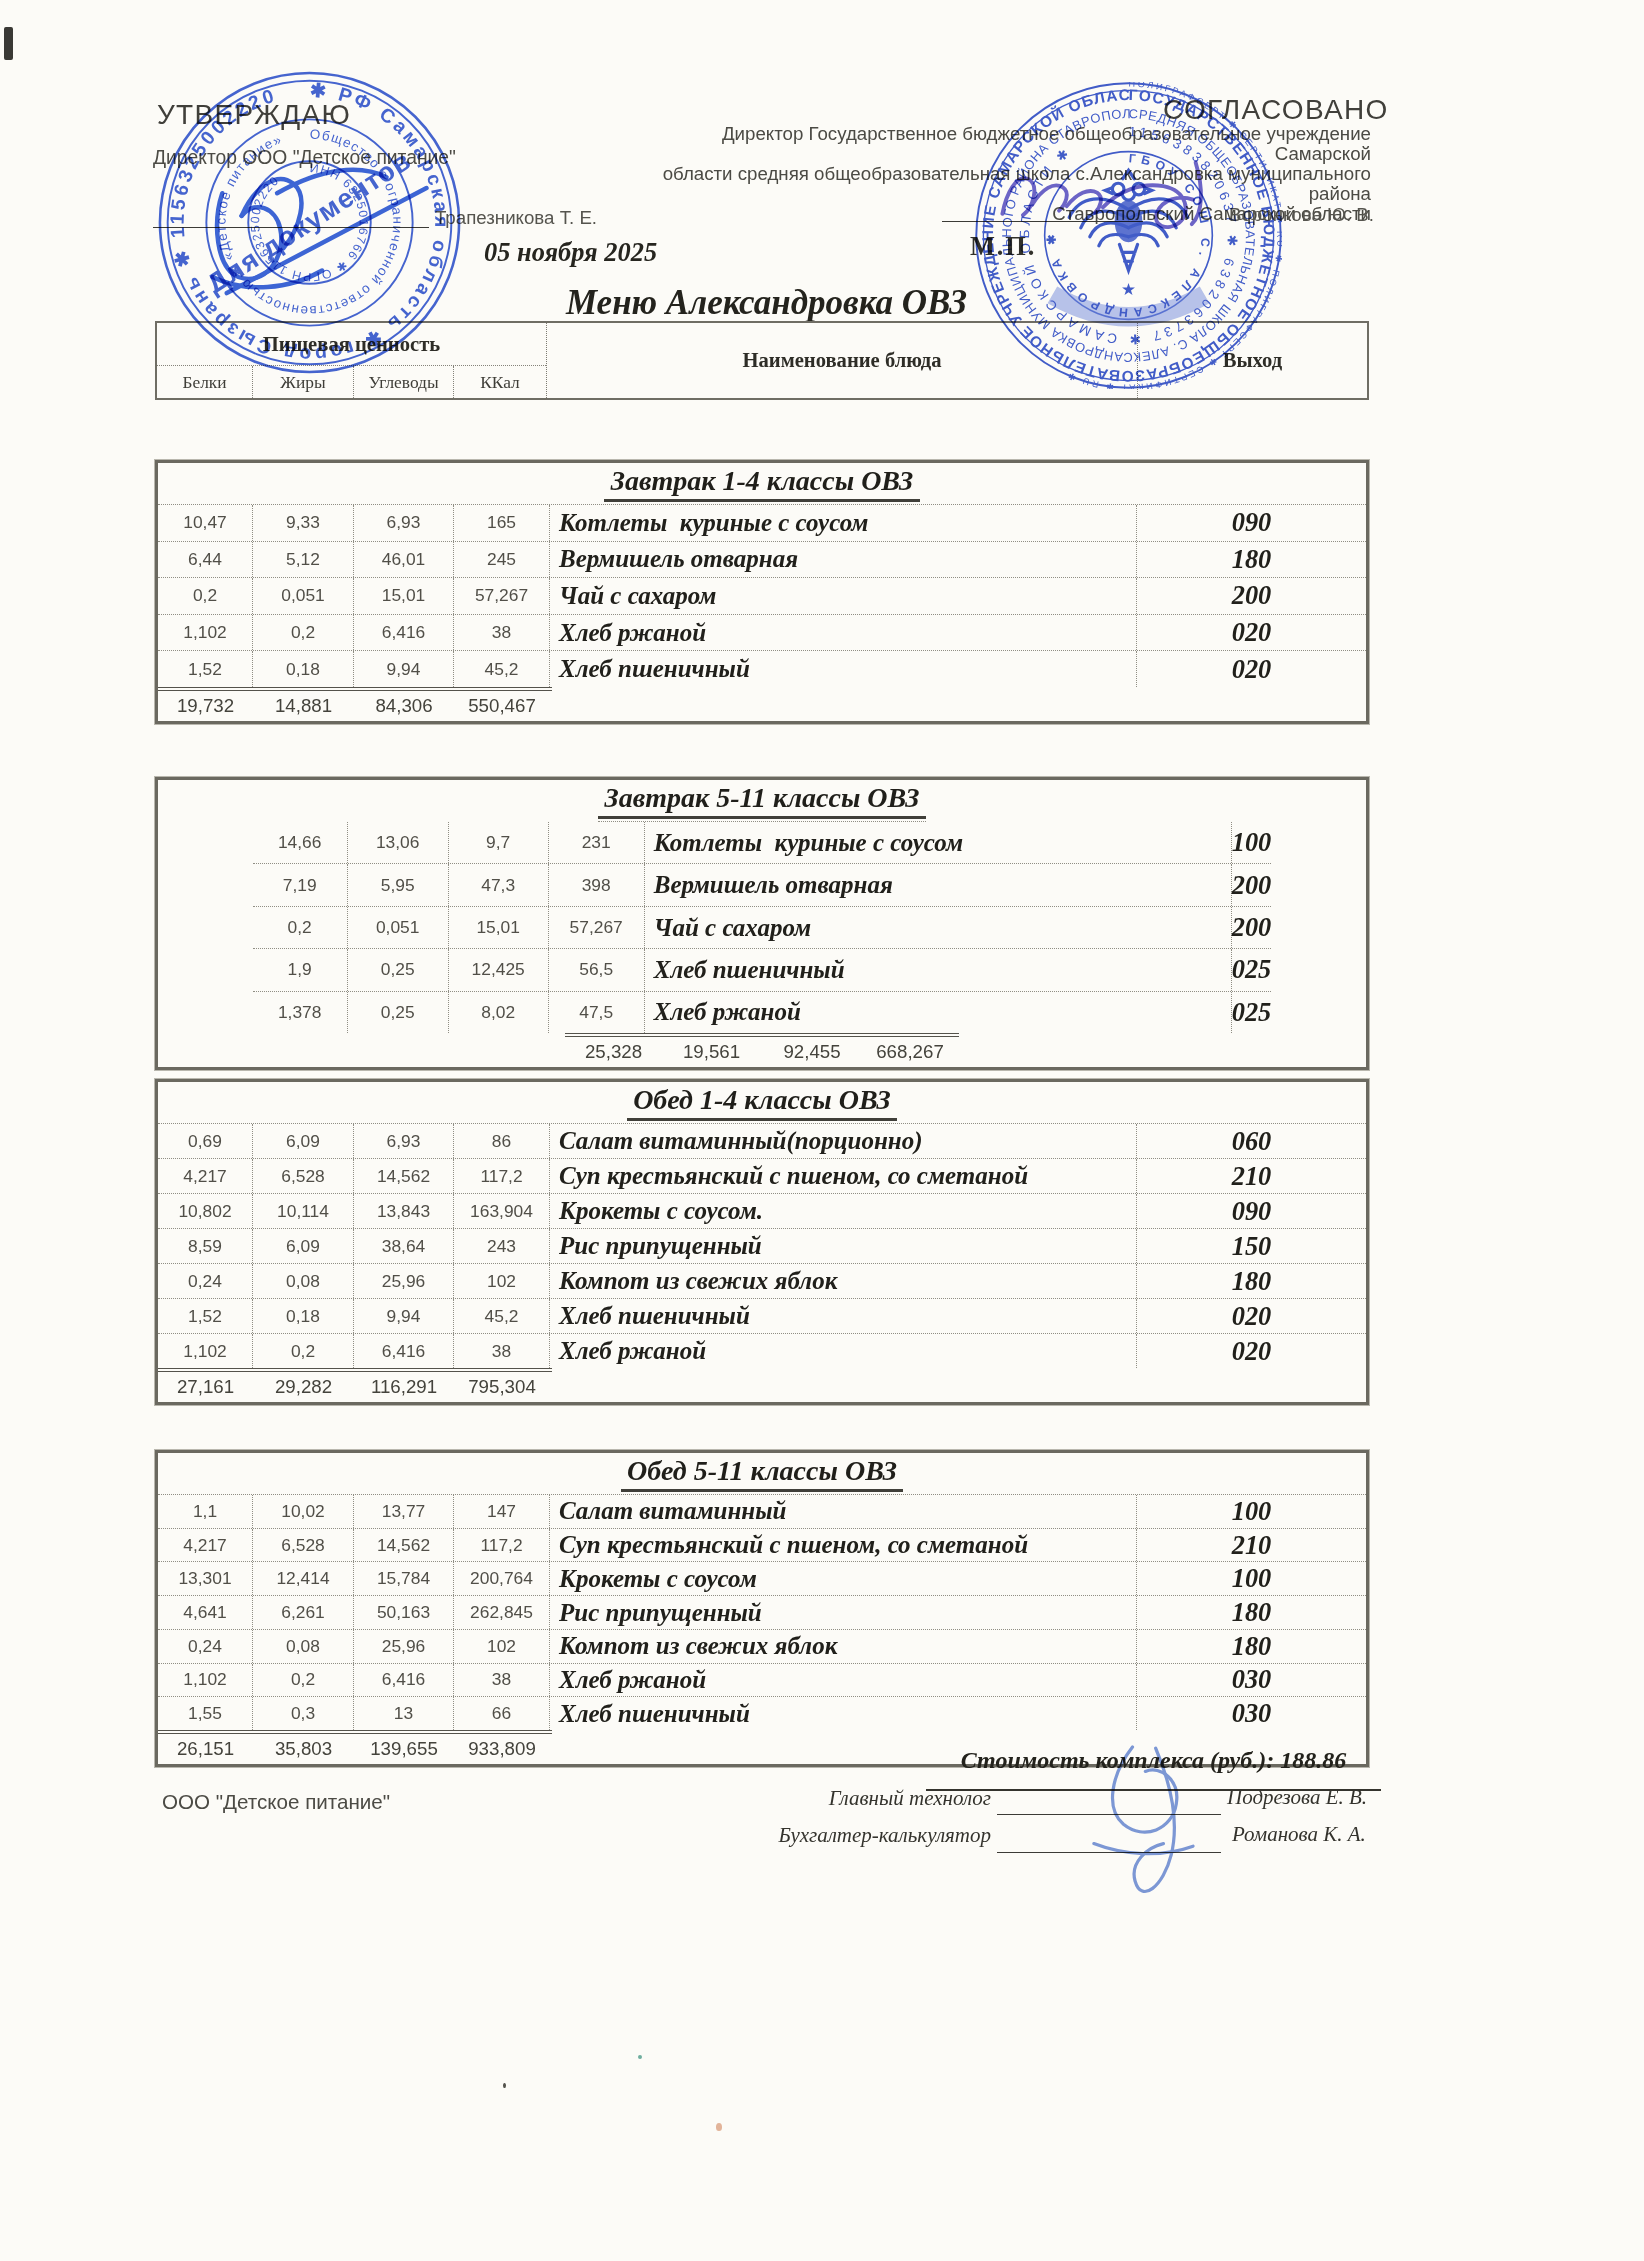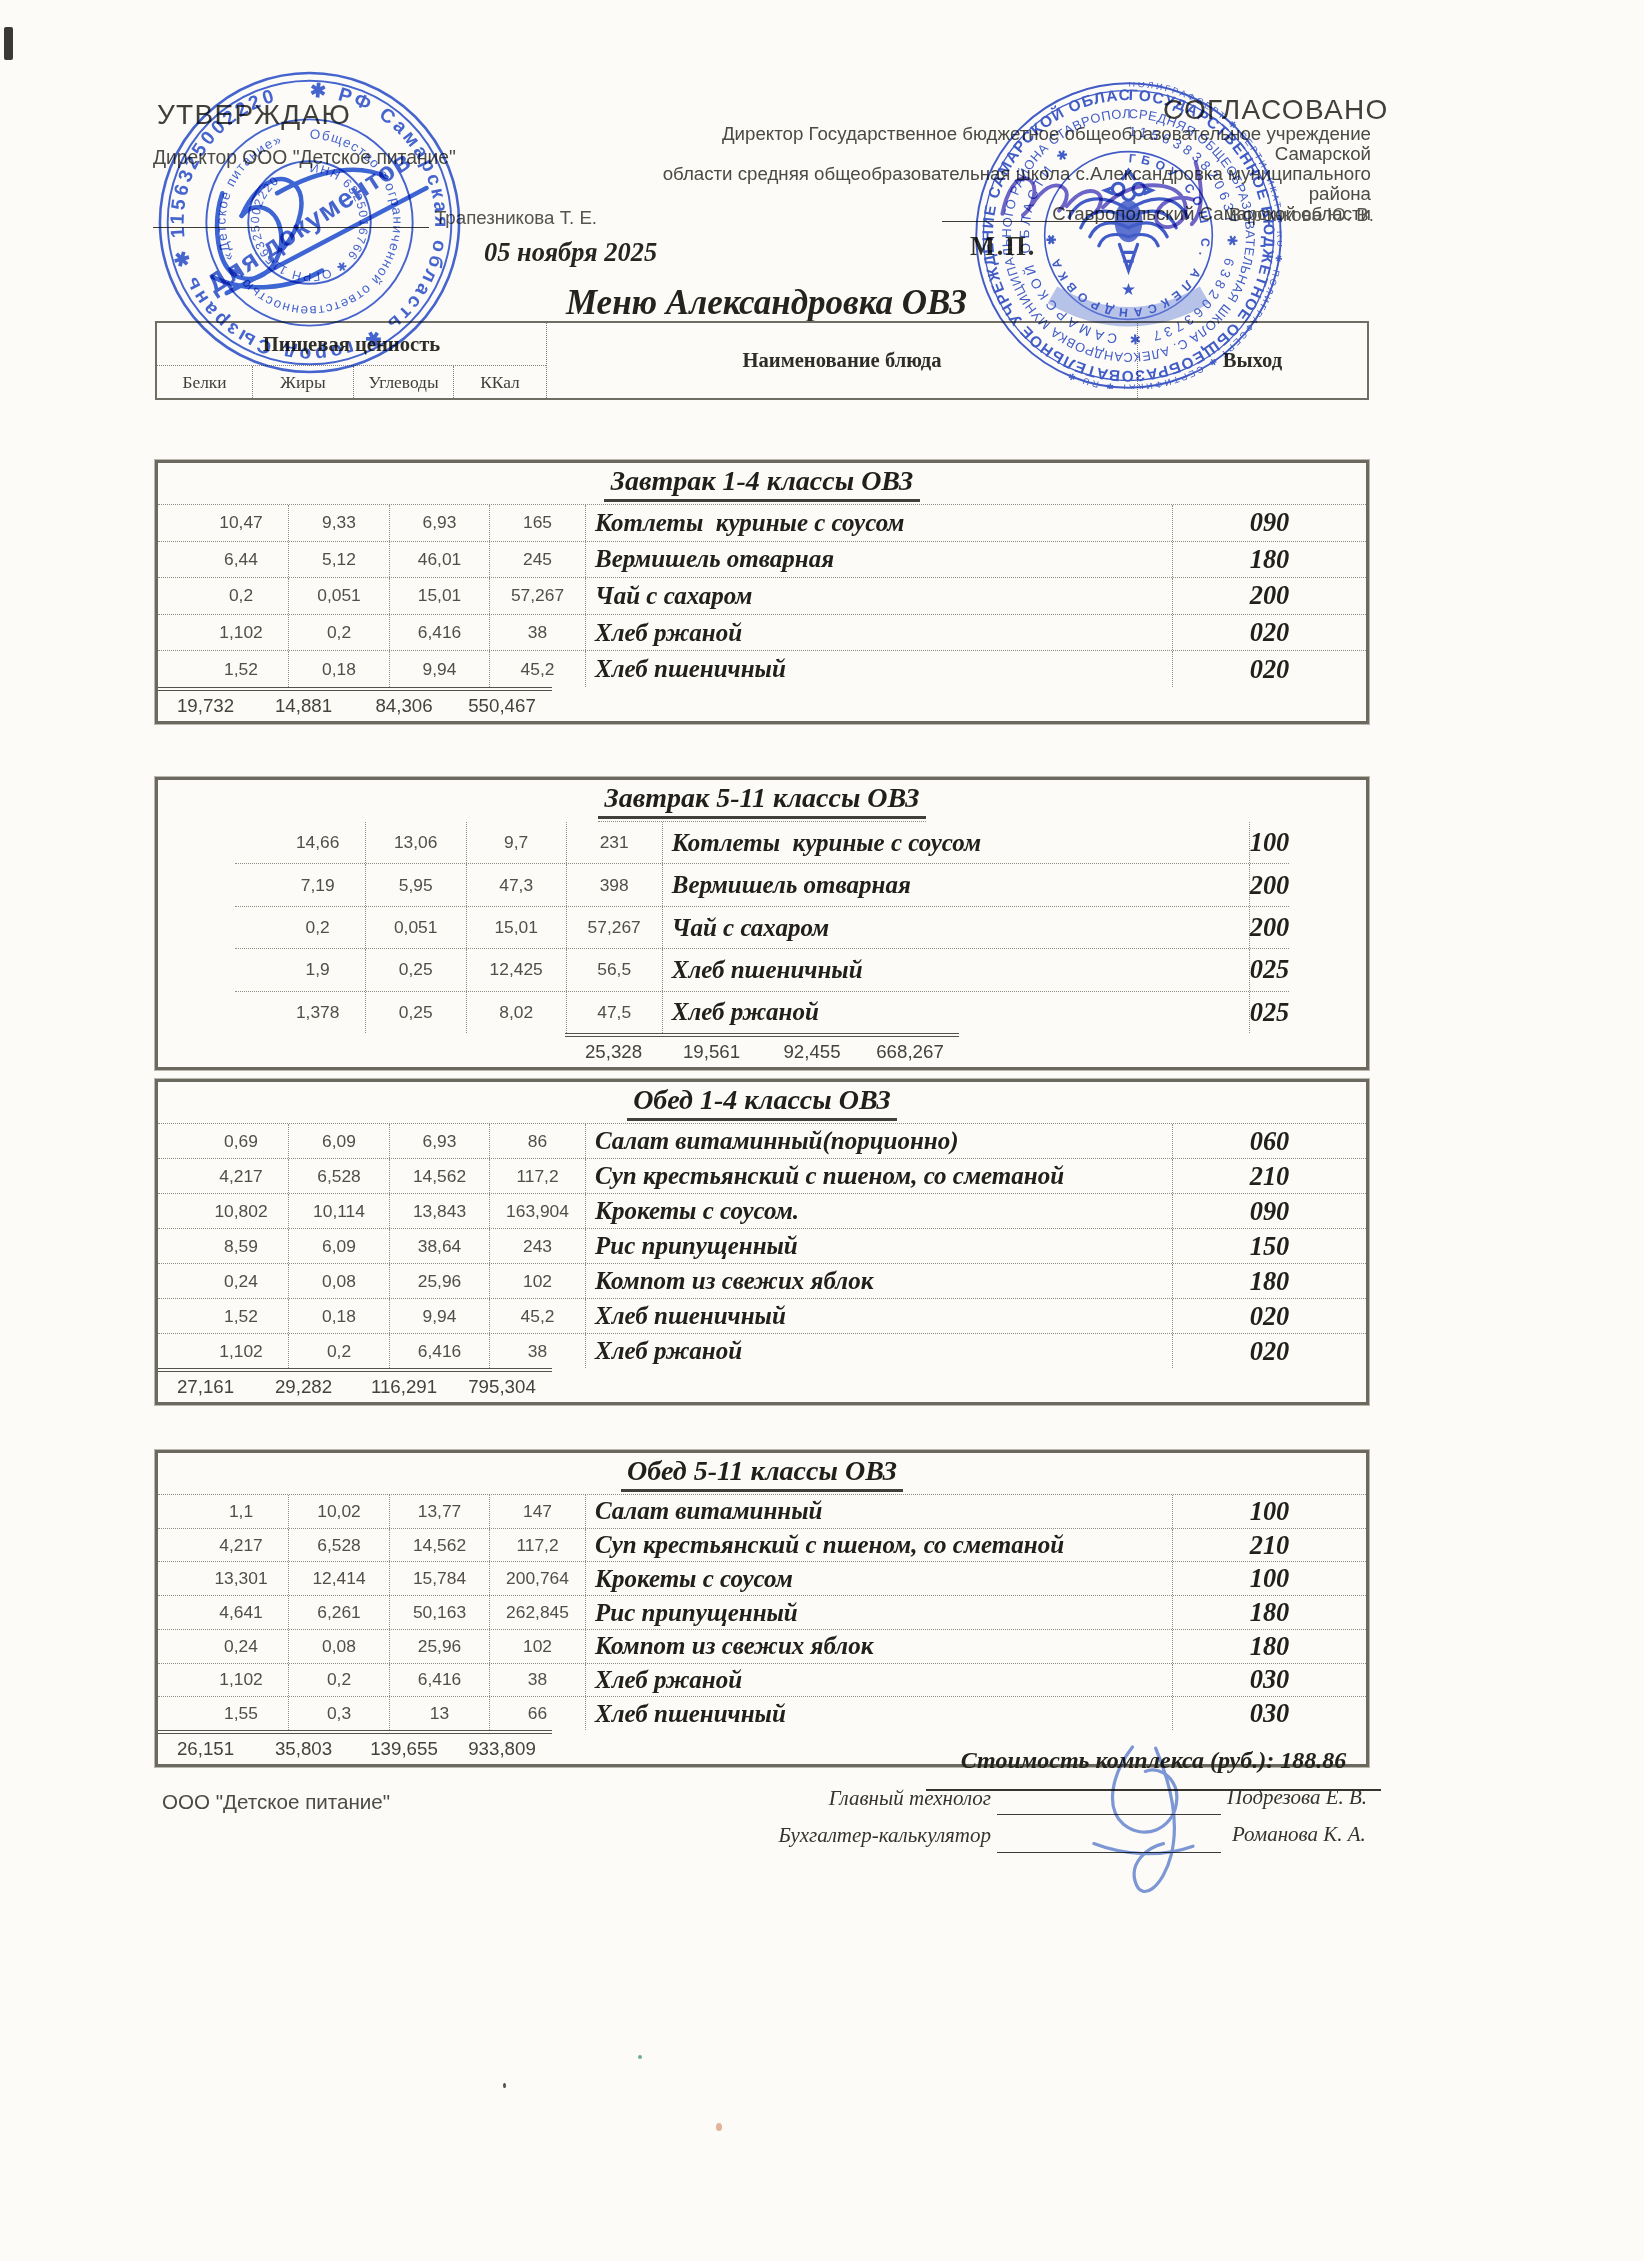--- a/index.html
+++ b/index.html
@@ -39,21 +39,21 @@
   .menu-table{
     position:absolute;left:155px;width:1214px;box-sizing:border-box;
     border:3.9px solid #6b6960;outline:1.3px solid #b9b7ae;
     display:flex;flex-direction:column;margin-top:44px;
   }
   .t-title{flex:0 0 41px;display:flex;align-items:center;justify-content:center;
     border-bottom:1.3px dotted #908e84;}
   .t-title-text{font-family:"Liberation Serif",serif;font-style:italic;font-weight:bold;
     font-size:28px;color:#201f1a;border-bottom:3.2px solid #403f39;padding:0 6.4px 1.3px;}
   .t-rows{flex:1 1 auto;display:flex;flex-direction:column;}
-  .t-row{flex:1;display:grid;grid-template-columns:95px 101px 100px 96px 587px 1fr;box-sizing:border-box;padding-left:36px;}
+  .t-row{flex:1;display:grid;grid-template-columns:95px 101px 100px 96px 587px 1fr;box-sizing:border-box;}
   .t-row + .t-row{border-top:1.3px dotted #908e84;}
   .c-num{display:flex;align-items:center;justify-content:center;
     font-family:"Liberation Sans",sans-serif;font-size:17.4px;color:#514f48;
     border-right:1.3px dotted #908e84;}
   .c-dish{display:flex;align-items:center;padding-left:9px;white-space:pre;
     font-family:"Liberation Serif",serif;font-style:italic;font-weight:bold;font-size:25px;color:#21201b;
     border-right:1.3px dotted #908e84;}
   .c-out{display:flex;align-items:center;justify-content:center;
     font-family:"Liberation Serif",serif;font-style:italic;font-weight:bold;font-size:26.4px;color:#21201b;}
   .totals-sep{flex:0 0 auto;width:394px;height:0;border-top:4.5px double #54524b;}

